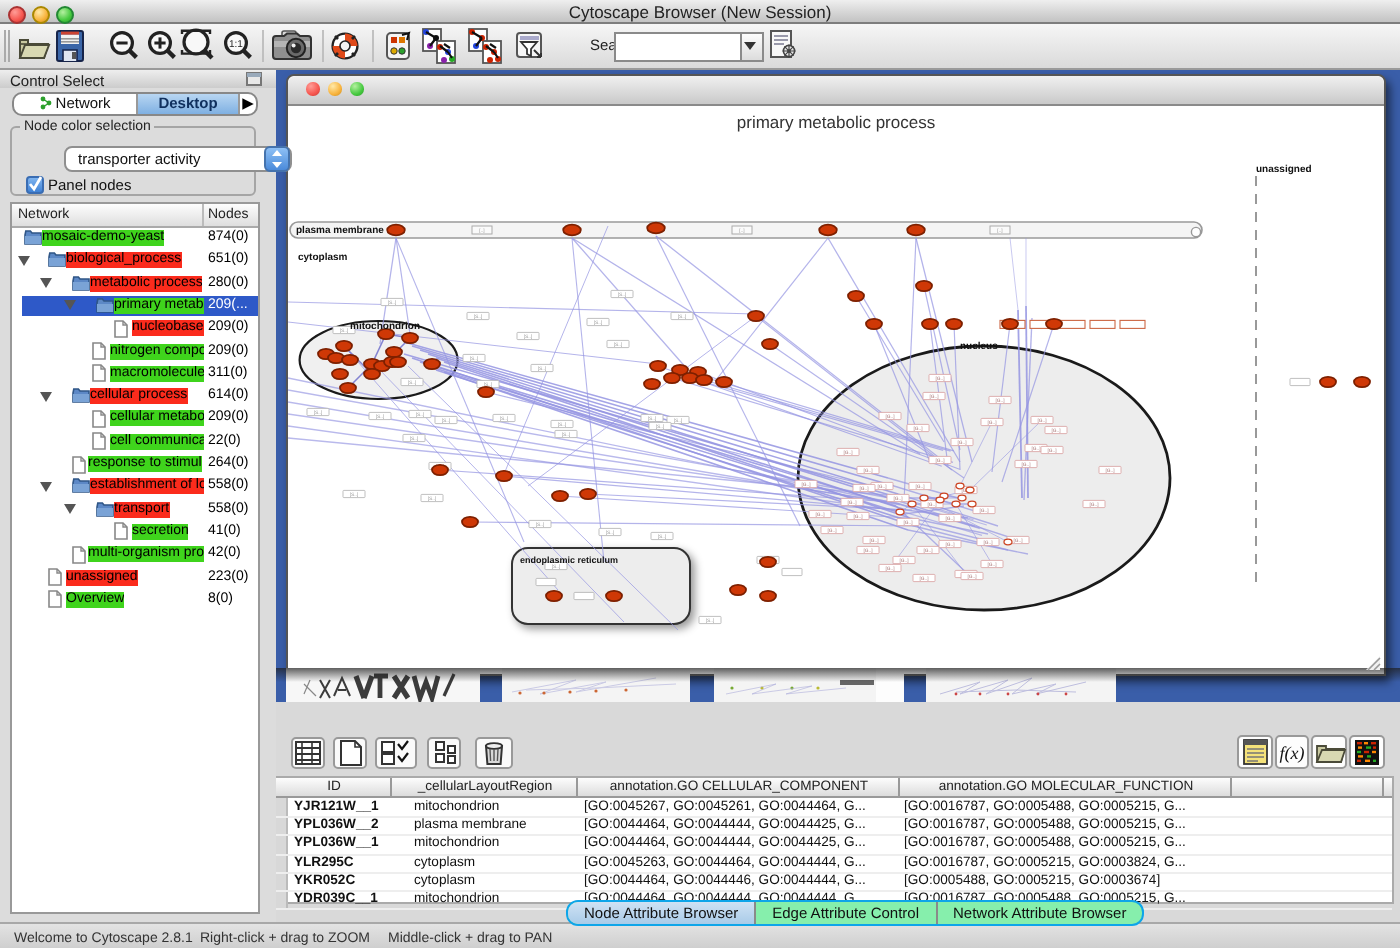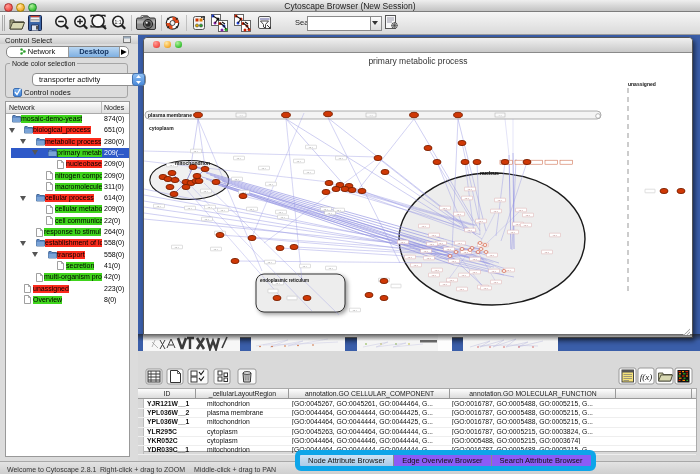--- a/index.html
+++ b/index.html
@@ -38,22 +38,22 @@
   #dptitle{left:0;top:0;width:562px;height:12px;
     background:linear-gradient(#ececec,#cfcfcf);border-bottom:1px solid #aaa;
     font-size:8px;color:#222;}
   
   #statusbar{left:0;top:461px;width:700px;height:13px;
     background:linear-gradient(#e3e3e3,#cdcdcd);border-top:1px solid #a8a8a8;
     font-size:7px;color:#333;}
   #statusbar span{position:absolute;top:4px;}
   
   #bottomtabs{left:283px;top:450px;height:11px;display:flex;
-     border:5px solid #0ea5e9;border-radius:6px;overflow:hidden;background:#8b5cf6;
-     font-size:7.5px;color:#111;z-index:5;margin-left:12px;}
+     border:1px solid #0ea5e9;border-radius:6px;overflow:hidden;background:#86efac;
+     font-size:7.5px;color:#111;z-index:5;}
   #bottomtabs div{padding:0 8px;line-height:11px;white-space:nowrap;}
   svg{display:block;}
 </style>
 </head>
 <body>
 
   <div class="abs" id="titlebar">
     <div class="light" style="left:4px;background:radial-gradient(circle at 35% 30%,#ff9d97,#f6564f 60%,#c33a34);border:0.5px solid #a33;"></div>
     <div class="light" style="left:16px;background:radial-gradient(circle at 35% 30%,#ffe9a8,#f8b33c 60%,#c98a1e);border:0.5px solid #a80;"></div>
     <div class="light" style="left:28px;background:radial-gradient(circle at 35% 30%,#b4f0a0,#46c93f 60%,#2c9a28);border:0.5px solid #283;"></div>
@@ -776,21 +776,21 @@
       <svg style="position:absolute;right:3px;top:1px;" width="6" height="9">
         <path d="M0 3 L5 3 L2.5 0 Z" fill="#fff"></path>
         <path d="M0 6 L5 6 L2.5 9 Z" fill="#fff"></path>
       </svg>
     </div>
 
     <div class="abs" style="left:13px;top:53px;width:7px;height:7px;background:linear-gradient(#7fb4ef,#3f82d6);border:1px solid #3a6db3;border-radius:2px;"></div>
     <svg class="abs" style="left:13px;top:52px;" width="10" height="10">
       <path d="M2 5 L4 7.5 L7.5 1.5" stroke="#fff" stroke-width="1.4" fill="none"></path>
     </svg>
-    <div class="abs" style="left:24px;top:53px;font-size:7.5px;color:#111;">Control nodes</div>
+    <div class="abs" style="left:24px;top:53px;font-size:7.5px;color:#111;">Panel nodes</div>
 
     <div class="abs" style="left:5px;top:66px;width:123px;height:354px;background:#fff;border:1px solid #999;overflow:hidden;" id="treebox">
       <div style="position:absolute;left:0;top:0;width:123px;height:11px;background:linear-gradient(#fdfdfd,#dedede);border-bottom:1px solid #aaa;font-size:7px;color:#222;">
         <span style="position:absolute;left:3px;top:1.5px;">Network</span>
         <span style="position:absolute;left:98px;top:1.5px;">Nodes</span>
         <span style="position:absolute;left:95px;top:0;width:1px;height:11px;background:#bbb;"></span>
       </div>
       <div id="treerows" style="position:absolute;left:0;top:12px;width:123px;">
       <svg style="position:absolute;left:6px;top:1.0px" width="9" height="8">
           <path d="M0.5 2.5 L0.5 7 L8.5 7 L8.5 1.5 L4 1.5 L3.2 0.5 L0.9 0.5 Z" fill="#5c88c6" stroke="#2f5687" stroke-width="0.8"></path>
@@ -1037,20 +1037,20 @@
 <span style="position:absolute;left:69px;top:1px;">mitochondrion</span>
 <span style="position:absolute;left:154px;top:1px;white-space:nowrap;overflow:hidden;width:156px;">[GO:0044464, GO:0044444, GO:0044444, G...</span>
 <span style="position:absolute;left:314px;top:1px;white-space:nowrap;overflow:hidden;width:162px;">[GO:0016787, GO:0005488, GO:0005215, G...</span>
 </div>
       </div>
     </div>
   </div>
 
   <div class="abs" id="bottomtabs">
     <div style="background:linear-gradient(#cfe2f4,#a9cbe8);border-right:1px solid #8a8a8a;">Node Attribute Browser</div>
-    <div style="border-right:1px solid #8a8a8a;">Edge Overview Browser</div>
-    <div>Search Attribute Browser</div>
+    <div style="border-right:1px solid #8a8a8a;">Edge Attribute Control</div>
+    <div>Network Attribute Browser</div>
   </div>
   <div class="abs" id="statusbar">
     <span style="left:7px;">Welcome to Cytoscape 2.8.1</span>
     <span style="left:100px;">Right-click + drag to ZOOM</span>
     <span style="left:194px;">Middle-click + drag to PAN</span>
   </div>
 
 </body></html>

